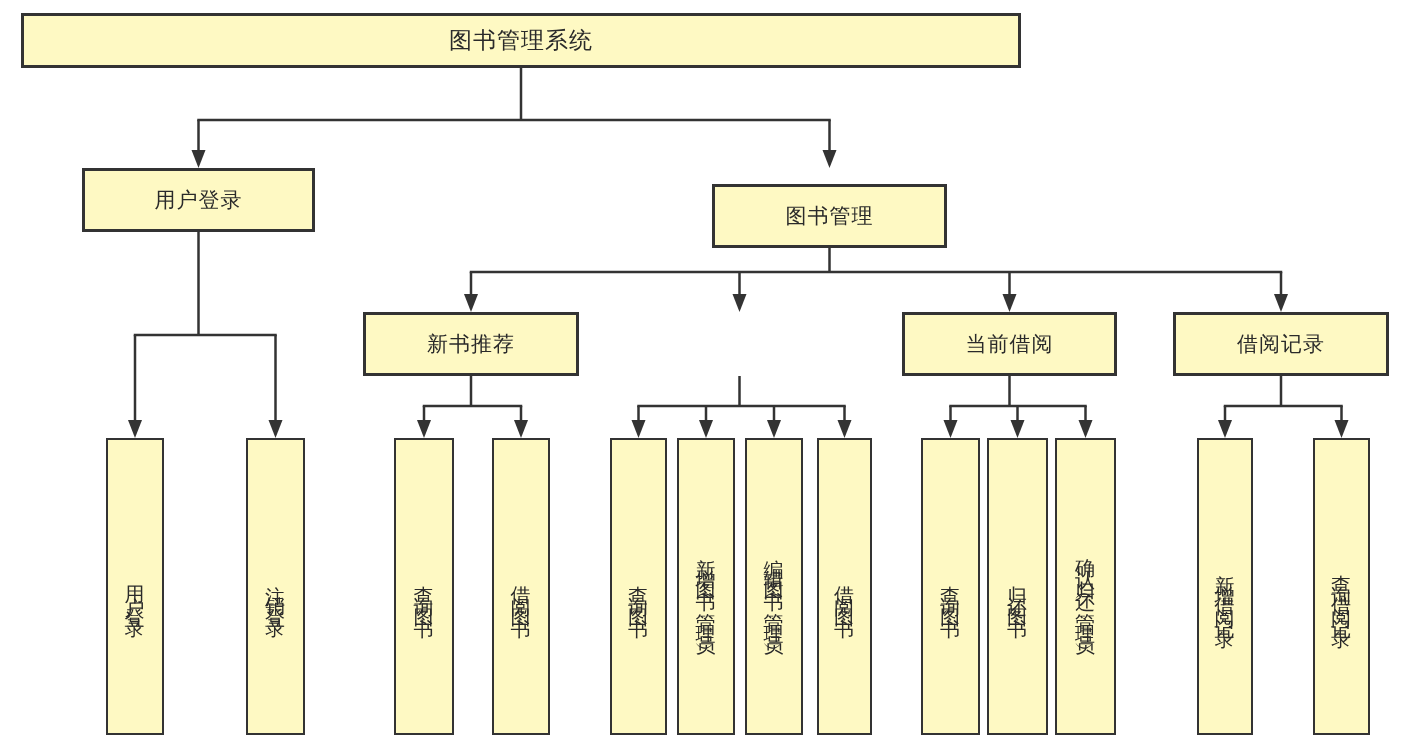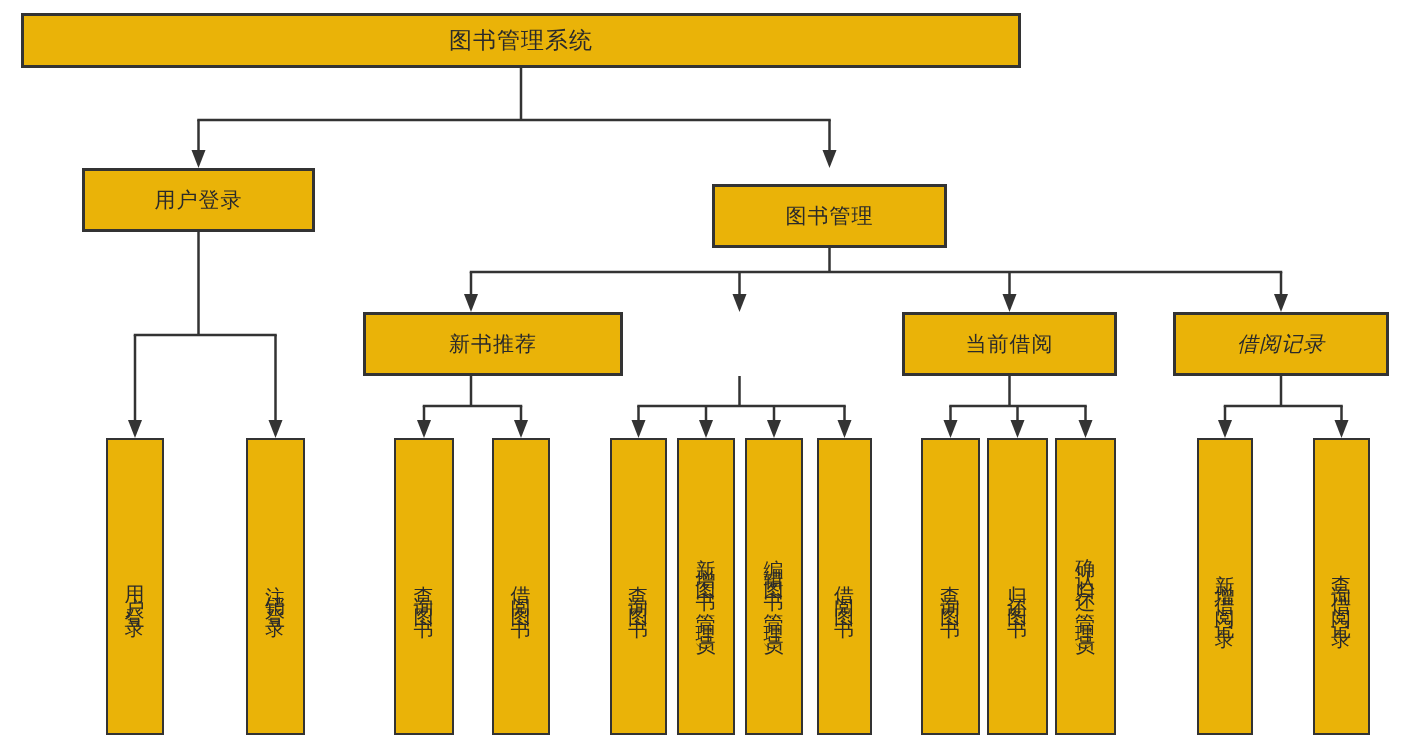--- a/index.html
+++ b/index.html
@@ -19,21 +19,21 @@
     position: absolute;
     left: 0;
     top: 0;
     width: 1405px;
     height: 747px;
     pointer-events: none;
   }
   .box {
     position: absolute;
     box-sizing: border-box;
-    background: #eab308;
+    background: #fef9c3;
     color: #2a2a2a;
     display: flex;
     align-items: center;
     justify-content: center;
     text-align: center;
   }
   .hbox {
     border: 3px solid #333333;
     font-size: 21px;
     letter-spacing: 1px;
@@ -128,27 +128,27 @@
     <span>图书管理系统</span>
   </div>
 
   <div class="box hbox" style="left:82px; top:168px; width:233px; height:64px;">
     <span>用户登录</span>
   </div>
   <div class="box hbox" style="left:712px; top:184px; width:235px; height:64px;">
     <span>图书管理</span>
   </div>
 
-  <div class="box hbox" style="left:363px; top:312px; width:260px; height:64px;">
+  <div class="box hbox" style="left:363px; top:312px; width:216px; height:64px;">
     <span>新书推荐</span>
   </div>
   <div class="box hbox" style="left:902px; top:312px; width:215px; height:64px;text-align:right;">
     <span>当前借阅</span>
   </div>
-  <div class="box hbox" style="left:1173px; top:312px; width:216px; height:64px;font-style:italic;">
+  <div class="box hbox" style="left:1173px; top:312px; width:216px; height:64px;">
     <span>借阅记录</span>
   </div>
 
   <div class="box vbox" style="left:106px; top:438px; width:58px; height:297px;">
     <span class="vlabel">用户登录</span>
   </div>
   <div class="box vbox" style="left:246px; top:438px; width:59px; height:297px;">
     <span class="vlabel">注销登录</span>
   </div>
 

